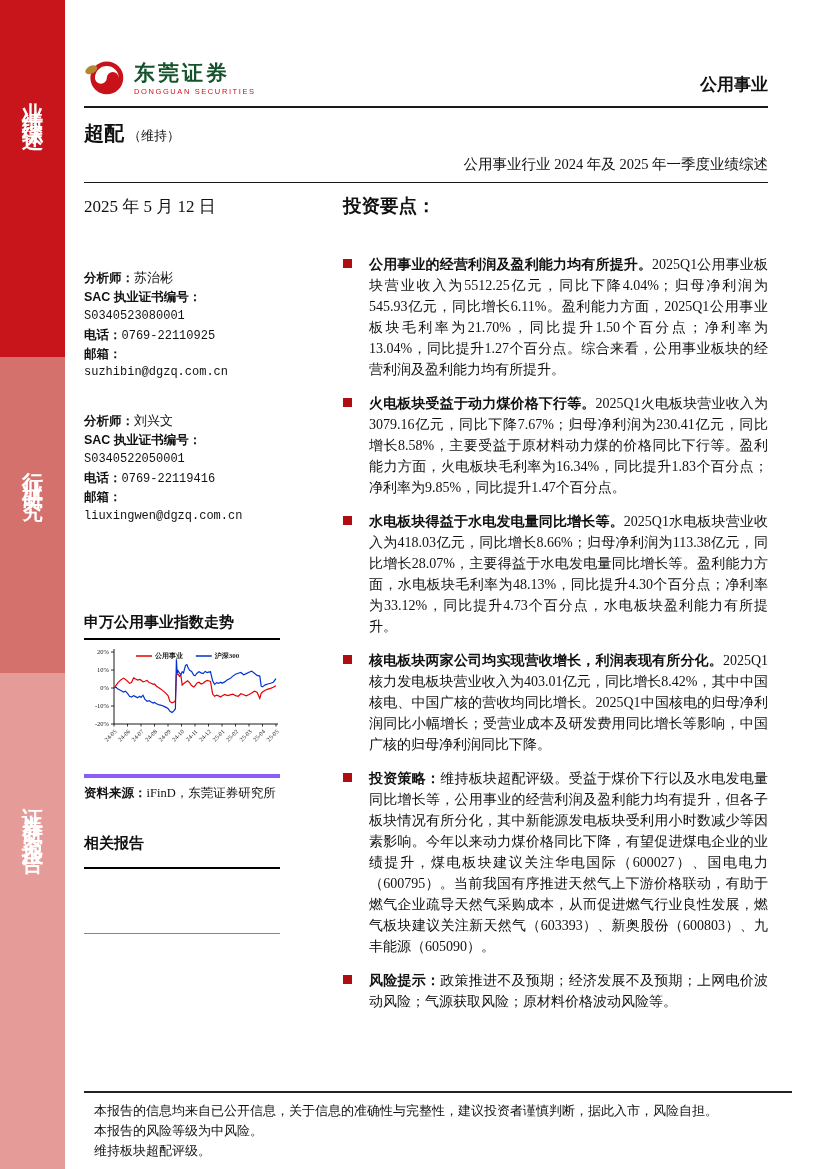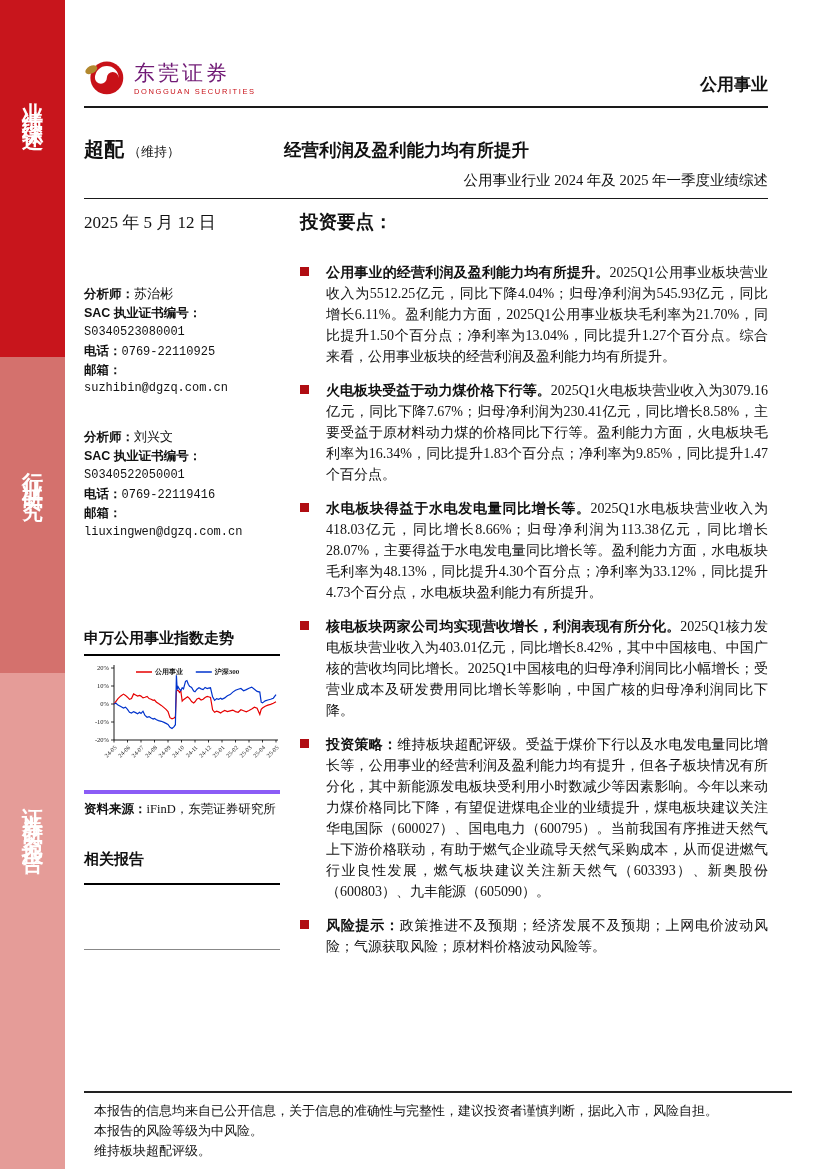--- a/index.html
+++ b/index.html
@@ -10,55 +10,55 @@
   .side-sec{width:65px;display:flex;justify-content:center;box-sizing:border-box;}
   .side-sec1{height:357px;padding-top:86px;}
   .side-sec2{height:316px;padding-top:98px;}
   .side-sec3{height:496px;padding-top:118px;}
   .side-label{writing-mode:vertical-rl;color:#fff;font-weight:700;font-size:21px;
               letter-spacing:9px;font-family:"Liberation Sans","DejaVu Sans",sans-serif;}
   
   .content{position:absolute;left:84px;top:0;width:684px;}
   .logo-row{display:flex;justify-content:space-between;align-items:flex-end;margin-top:50px;height:52px;}
   .brand{display:flex;align-items:center;gap:8px;}
-  .brand-text-cn{color:#701a75;font-weight:400;font-size:21px;letter-spacing:3px;line-height:1;}
+  .brand-text-cn{color:#14532d;font-weight:700;font-size:21px;letter-spacing:3px;line-height:1;}
   .brand-text-en{color:#c81118;font-size:7.5px;letter-spacing:1.6px;font-family:"Liberation Sans",sans-serif;margin-top:3px;}
   .industry-label{font-size:17px;font-weight:700;padding-bottom:6px;
                   font-family:"Liberation Sans","DejaVu Sans",sans-serif;}
   .hline1{margin-top:4px;border-top:2px solid #1a1a1a;}
   .hline2{margin-top:8px;border-top:1.5px solid #1a1a1a;}
   .rating-row{display:flex;align-items:baseline;margin-top:12px;}
-  .rating-left{width:200px;margin-top:16px;}
+  .rating-left{width:200px;}
   .rating-main{font-size:20px;font-weight:700;font-family:"Liberation Sans","DejaVu Sans",sans-serif;}
   .rating-suffix{font-size:13px;}
   .doc-title{flex:1;font-size:17.5px;font-weight:700;font-family:"Liberation Sans","DejaVu Sans",sans-serif;}
   .subtitle{text-align:right;font-size:14.5px;margin-top:8px;}
   
-  .columns{display:flex;}
+  .columns{display:flex;gap:43px;}
   .left-col{width:196px;margin-right:20px;flex:none;}
   .right-col{flex:1;min-width:0;}
   .date{margin-top:12px;font-size:17px;}
   .analysts{margin-top:50px;}
   .analyst{margin-bottom:30px;font-size:13px;line-height:1.5;}
   .lab{font-weight:700;font-family:"Liberation Sans","DejaVu Sans",sans-serif;font-size:12.5px;}
   .val{font-size:13px;}
   .mono{font-family:"Liberation Mono","DejaVu Sans Mono",monospace;font-size:12px;}
   .chart-sec{margin-top:88px;}
   .chart-title{font-size:15px;font-weight:700;font-family:"Liberation Sans","DejaVu Sans",sans-serif;
                padding-bottom:6px;border-bottom:2px solid #000;}
   .chart-box{margin-top:6px;}
   .chart-source{border-top:4px solid #8b5cf6;margin-top:8px;padding-top:7px;font-size:12.5px;}
   .related{margin-top:32px;}
   .related-title{font-size:15px;font-weight:700;font-family:"Liberation Sans","DejaVu Sans",sans-serif;
                  padding-bottom:14px;border-bottom:2px solid #000;}
   .related-empty{height:64px;border-bottom:1px solid #888;}
   
   .main-title{margin-top:10px;font-size:18.5px;font-weight:700;
               font-family:"Liberation Sans","DejaVu Sans",sans-serif;}
-  .bullets{margin-top:28px;}
+  .bullets{margin-top:36px;}
   .bullet{position:relative;padding-left:26px;margin-bottom:13px;font-size:14px;line-height:1.5;
           text-align:justify;}
   .bullet-marker{position:absolute;left:0;top:5px;width:9px;height:9px;background:#b00d12;}
   .bullet-lead{font-weight:700;font-family:"Liberation Sans","DejaVu Sans",sans-serif;}
   
   .footer{position:absolute;top:1091px;left:84px;width:708px;border-top:2px solid #222;
           padding:8px 0 0 10px;box-sizing:border-box;font-size:13px;line-height:1.55;}
   svg text{font-family:"Liberation Serif","DejaVu Serif",serif;fill:#222;}
 </style>
 </head>
@@ -97,21 +97,20 @@
       <div class="industry-label">公用事业</div>
     </div>
 
     <div class="hline1"></div>
 
     <div class="rating-row">
       <div class="rating-left">
         <span class="rating-main">超配</span>
         <span class="rating-suffix">（维持）</span>
       </div>
-      <div class="doc-title">经营利润及盈利能力均有所提升</div>
     </div>
     <div class="subtitle">公用事业行业 2024 年及 2025 年一季度业绩综述</div>
 
     <div class="hline2"></div>
 
     <div class="columns">
 
       <div class="left-col">
         <div class="date">2025 年 5 月 12 日</div>
 

